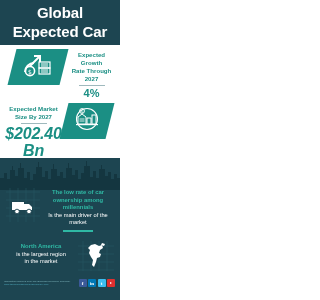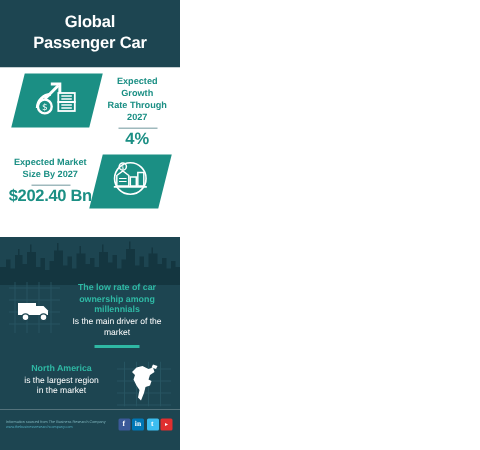--- a/index.html
+++ b/index.html
@@ -16,21 +16,21 @@
   .header {
     background:#1d4551;
     height:45px;
     display:flex;
     align-items:center;
     justify-content:center;
     padding:2px 4px;
   }
   .header-title {
     color:#ffffff;
-    font-size:11px;
+    font-size:15px;
     font-weight:bold;
     line-height:1.22;
     text-align:center;
     letter-spacing:-0.1px;
   }
 
   
   .white-zone {
     background:#ffffff;
     height:113px;
@@ -90,21 +90,21 @@
     height:36px;
     margin-right:10px;
     background:#1b8f84;
     transform:skewX(-14deg);
     display:flex;
     align-items:center;
     justify-content:center;
     flex:none;
   }
   .para-right .glyph { transform:skewX(14deg); display:block; }
-  .big-val.money { font-size:11px; letter-spacing:-0.2px; }
+  .big-val.money { font-size:16px; letter-spacing:-0.2px;font-style:italic; }
 
   
   .dark-zone {
     background:#1d4551;
     height:115px;
     position:relative;
     overflow:hidden;
   }
   .skyline {
     position:absolute;
@@ -216,21 +216,21 @@
     border-top:1.6px solid transparent;
     border-bottom:1.6px solid transparent;
   }
 </style>
 </head>
 <body>
 
 <div class="header">
   <div class="header-title">
     <div>Global</div>
-    <div>Passenger Car</div>
+    <div>Expected Car</div>
   </div>
 </div>
 
 <div class="white-zone">
 
   <div class="row-growth">
     <div class="para-left">
       <span class="glyph">
         <svg width="34" height="24" viewBox="0 0 34 24">
           <path d="M4 19 A9 9 0 0 1 13 10" stroke="#ffffff" stroke-width="2" fill="none"></path>

